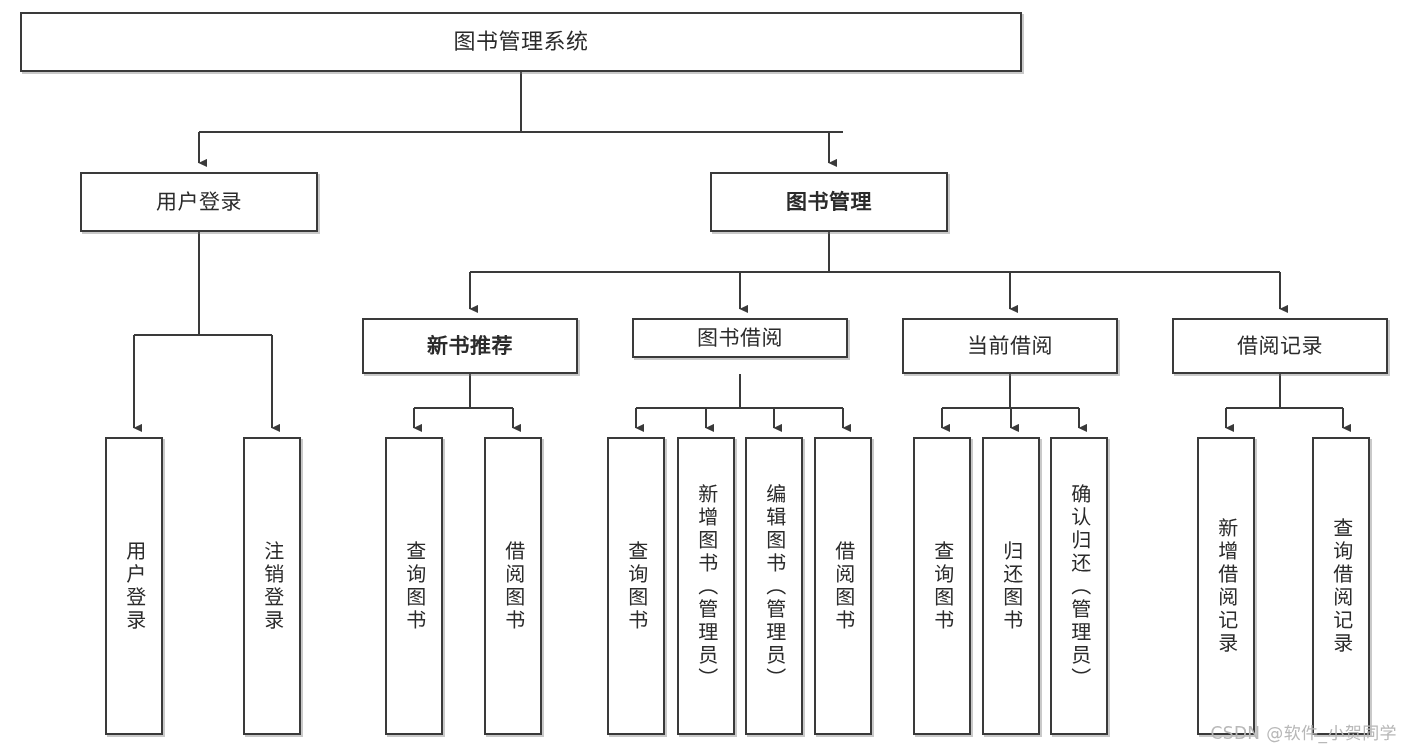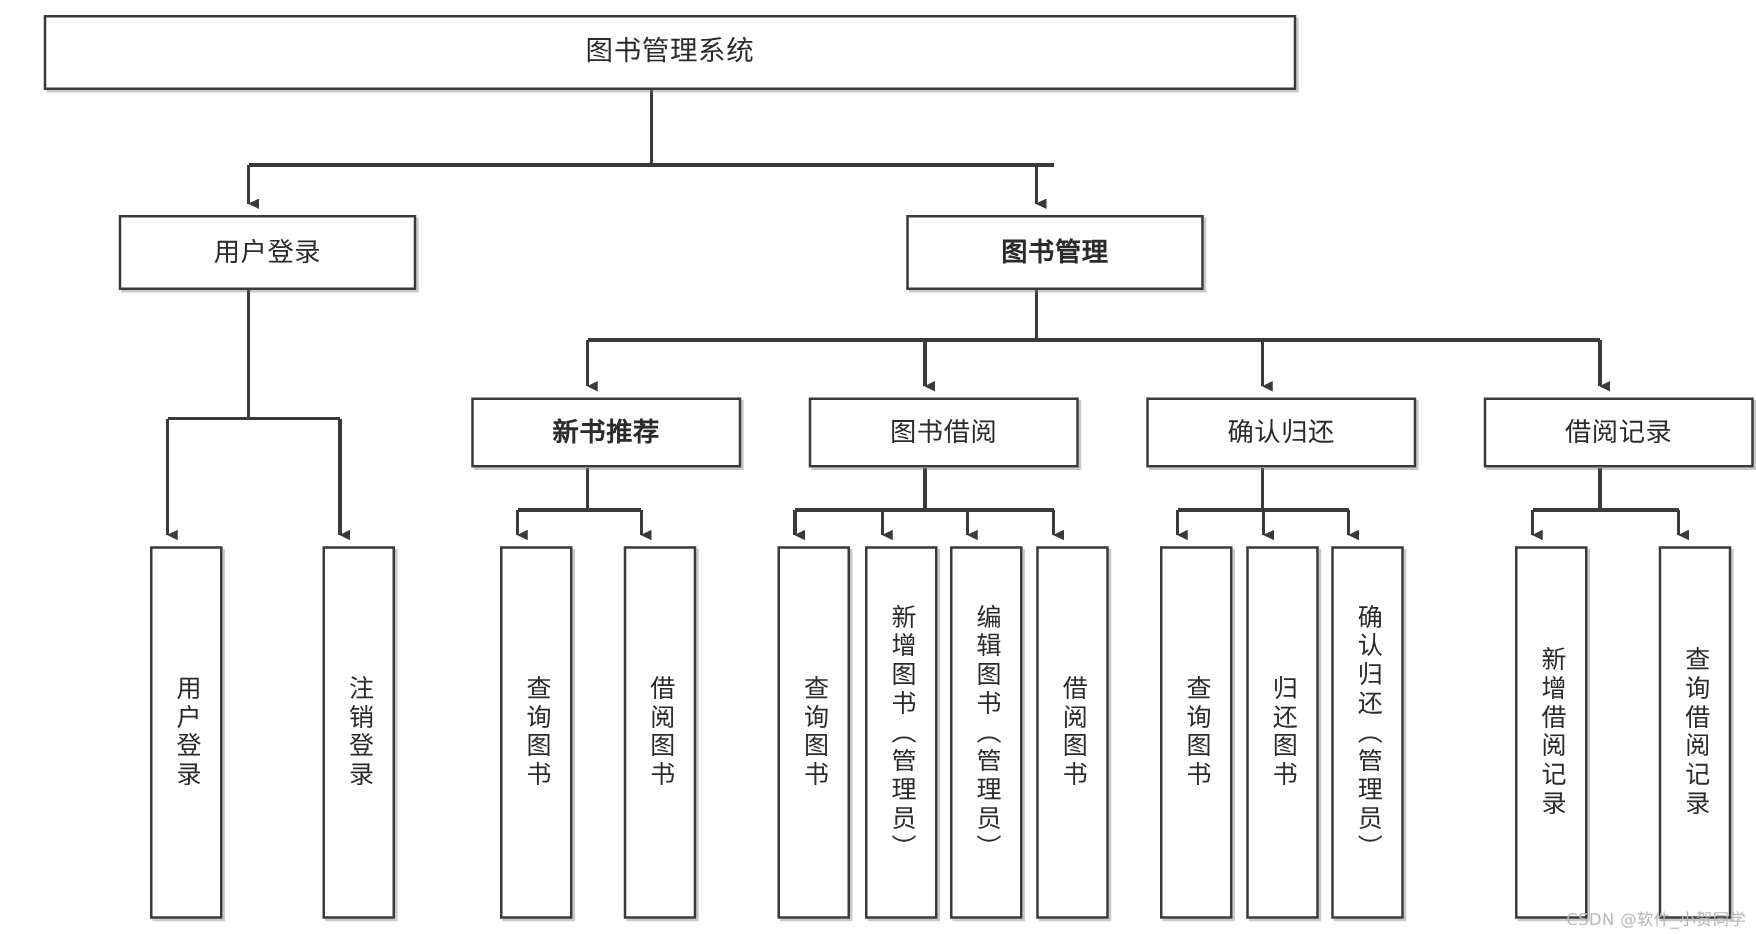--- a/index.html
+++ b/index.html
@@ -28,21 +28,20 @@
   .node-box {
     position: absolute;
     box-sizing: border-box;
     background: #ffffff;
     border: 2.5px solid #3a3a3a;
     box-shadow: 2px 2px 0 rgba(120,120,120,0.40);
     display: flex;
     align-items: center;
     justify-content: center;
     z-index: 2;
-    margin-left: 15px;
   }
   .node-label {
     color: #2b2b2b;
     font-size: 21px;
     line-height: 1.18;
     letter-spacing: 0.5px;
     white-space: nowrap;
   }
   .node-box.vertical .node-label {
     writing-mode: vertical-rl;
@@ -52,21 +51,21 @@
     max-height: 100%;
   }
   .node-box.root .node-label {
     font-size: 22px;
   }
   #watermark {
     position: absolute;
     right: 8px;
     bottom: 3px;
     color: #b8b8b8;
-    font-size: 13px;
+    font-size: 17px;
     letter-spacing: 0.4px;
     z-index: 5;
     white-space: nowrap;
     user-select: none;
   }
 </style>
 </head>
 <body>
 
 <div id="diagram-root">
@@ -144,25 +143,25 @@
   <div class="node-box" style="left: 80px; top: 172px; width: 238px; height: 60px;">
     <span class="node-label">用户登录</span>
   </div>
   <div class="node-box" style="left: 710px; top: 172px; width: 238px; height: 60px; font-weight: bold;">
     <span class="node-label">图书管理</span>
   </div>
 
   <div class="node-box" style="left: 362px; top: 318px; width: 216px; height: 56px; font-weight: bold;">
     <span class="node-label">新书推荐</span>
   </div>
-  <div class="node-box" style="left: 632px; top: 318px; width: 216px; height: 56px;">
+  <div class="node-box" style="left: 632px; top: 318px; width: 216px; height: 40px;">
     <span class="node-label">图书借阅</span>
   </div>
   <div class="node-box" style="left: 902px; top: 318px; width: 216px; height: 56px;">
-    <span class="node-label">确认归还</span>
+    <span class="node-label">当前借阅</span>
   </div>
   <div class="node-box" style="left: 1172px; top: 318px; width: 216px; height: 56px; text-align: right;">
     <span class="node-label">借阅记录</span>
   </div>
 
   <div class="node-box vertical" style="left: 105px; top: 437px; width: 58px; height: 298px;">
     <span class="node-label">用户登录</span>
   </div>
   <div class="node-box vertical" style="left: 243px; top: 437px; width: 58px; height: 298px;">
     <span class="node-label">注销登录</span>

